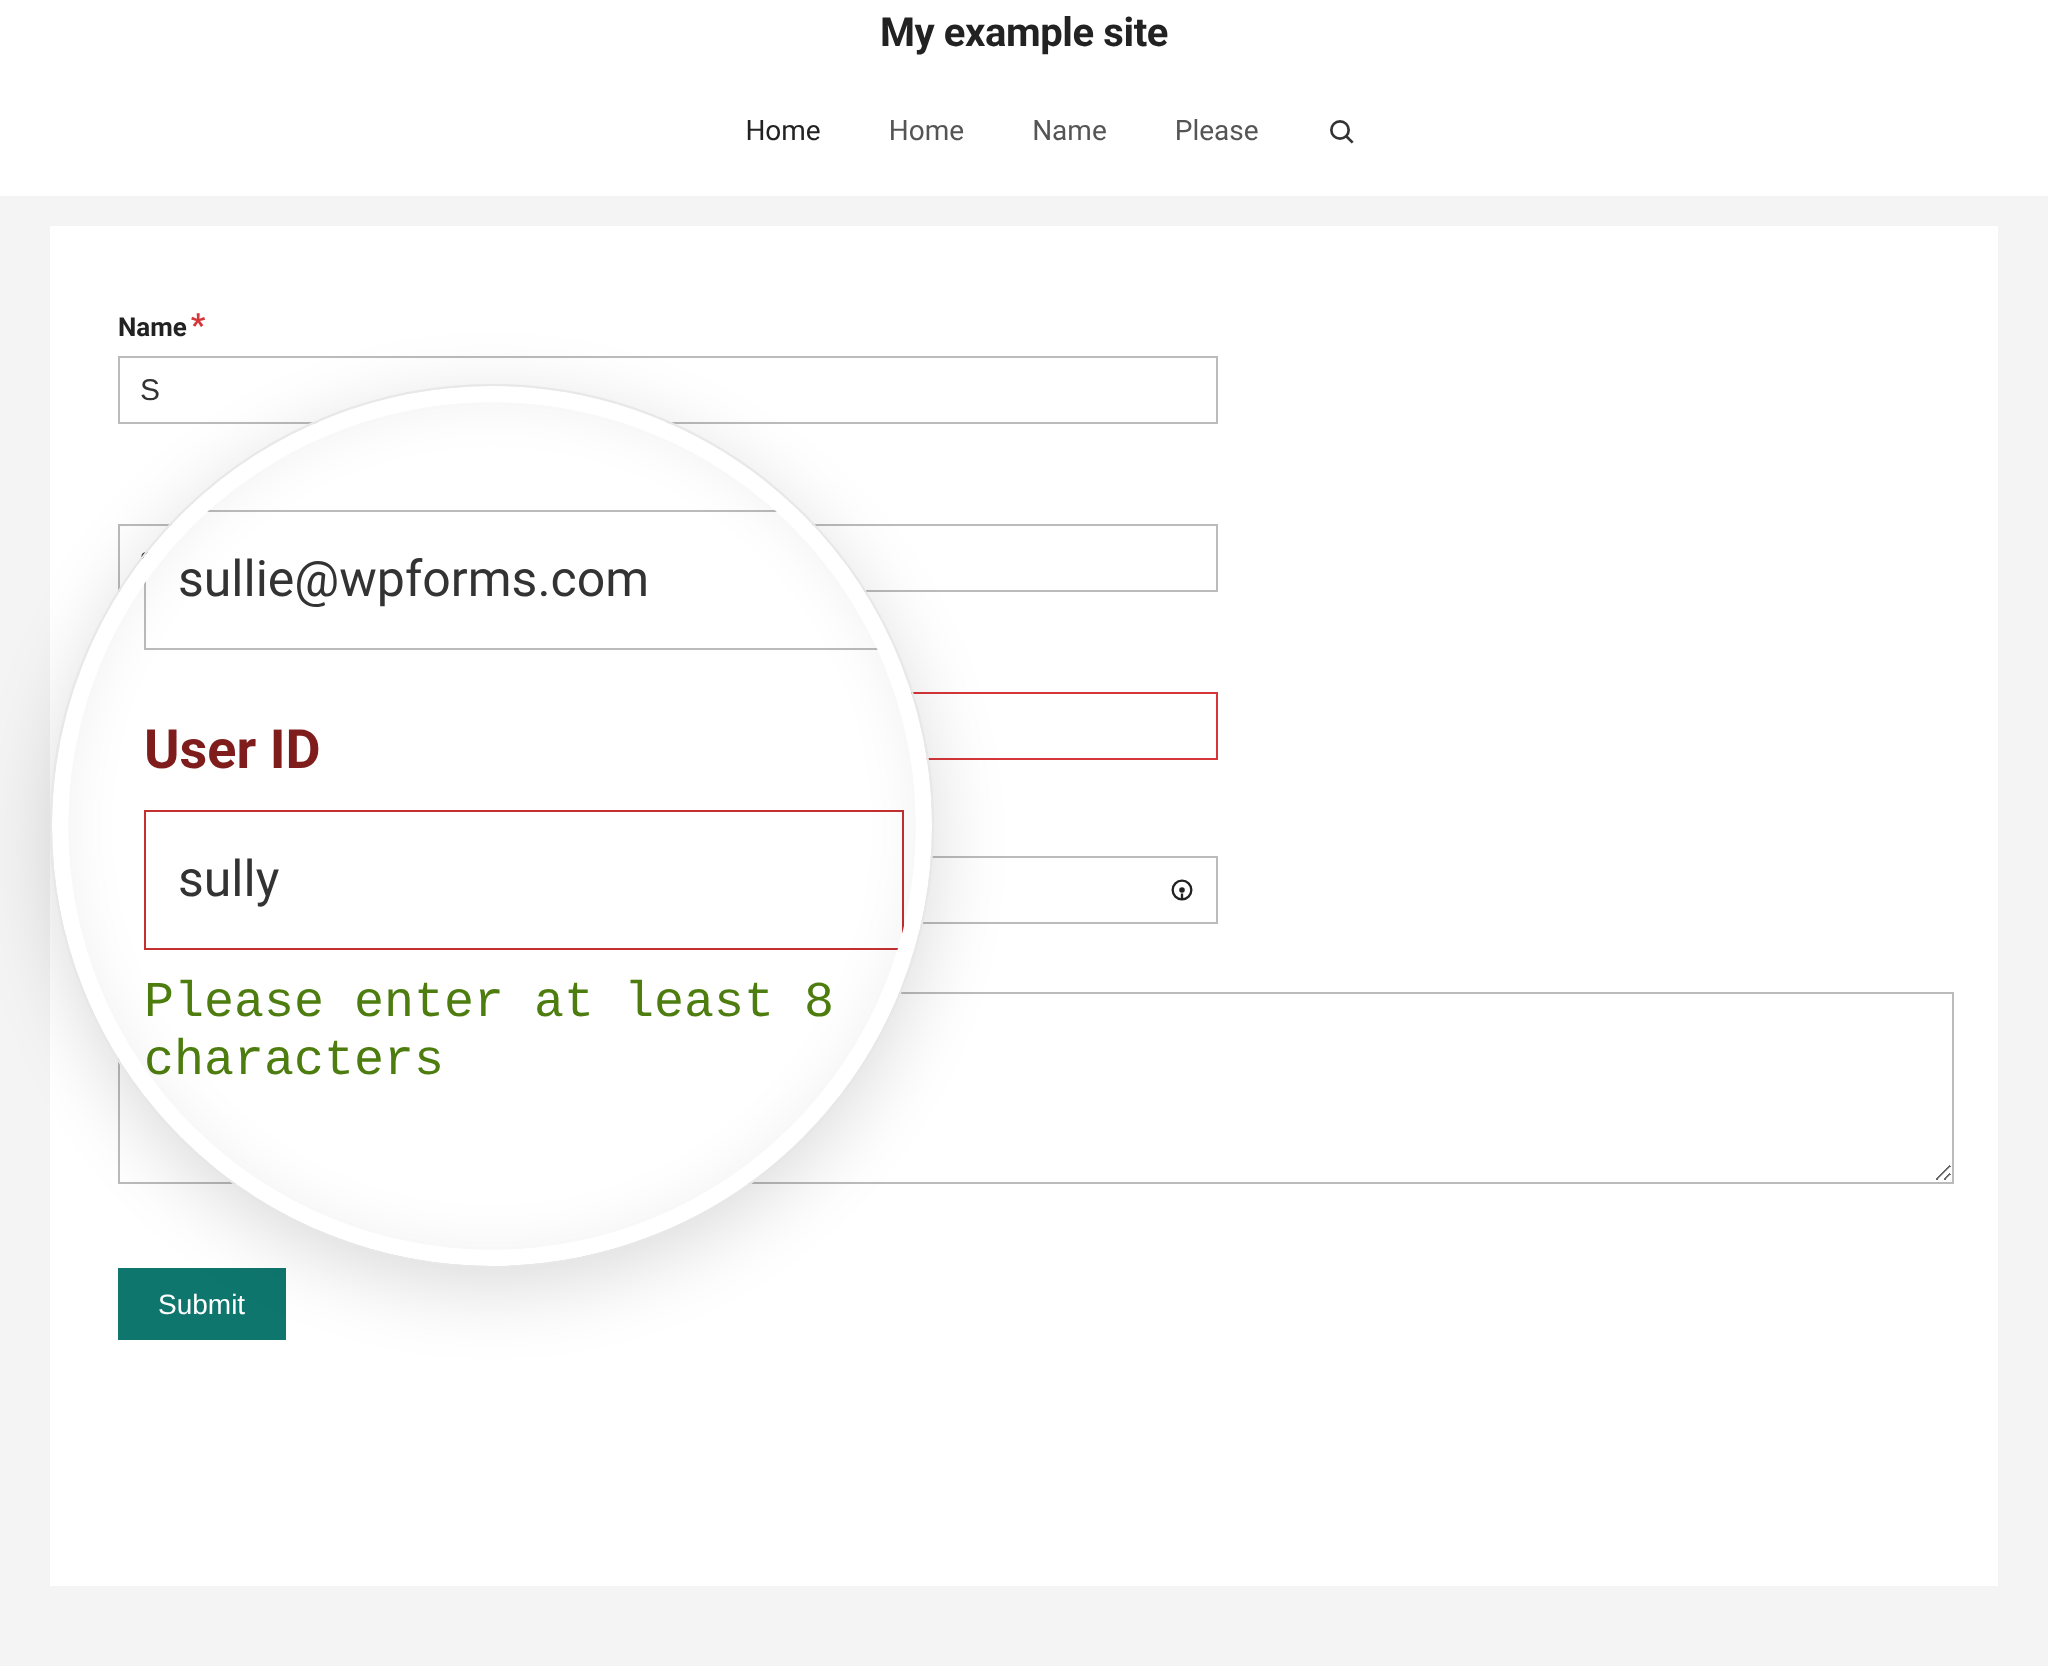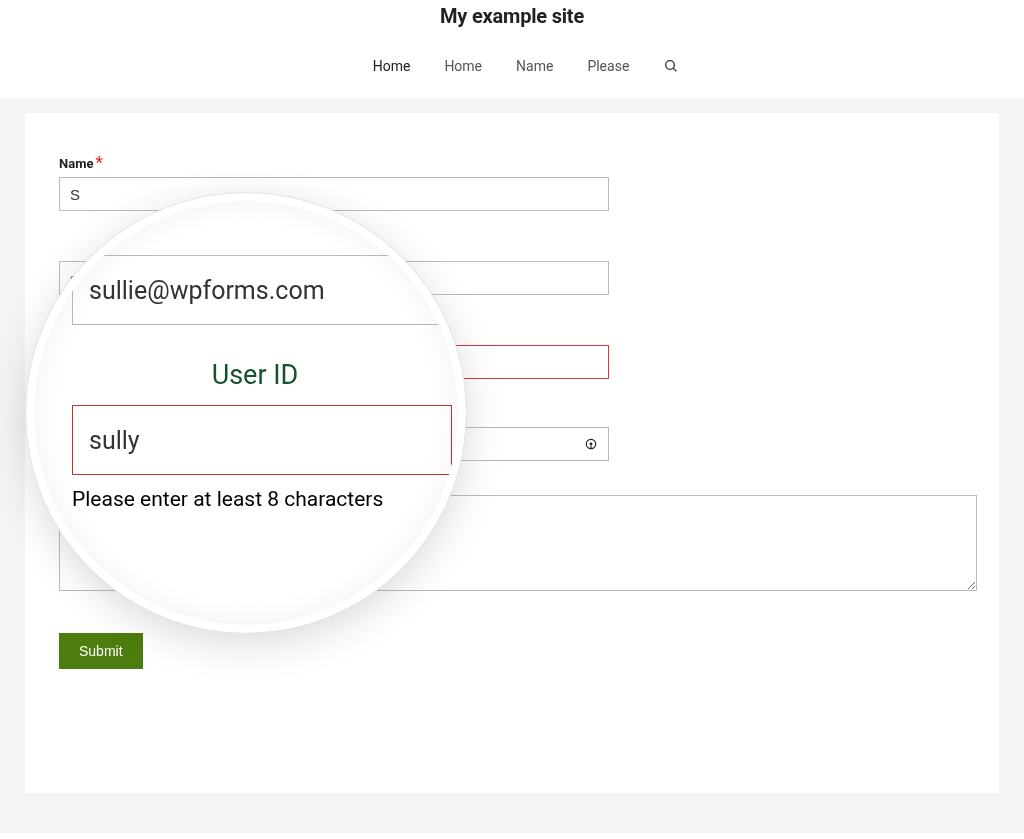--- a/index.html
+++ b/index.html
@@ -103,21 +103,21 @@
       resize: both;
       display: block;
     }
     .help-text {
       font-size: 12px;
       color: #444;
       margin-top: 6px;
       font-weight: 600;
     }
     .submit-btn {
-      background: #4d7c0f;
+      background: #0f766e;
       color: #fff;
       border: none;
       padding: 10px 20px;
       font-size: 14px;
       cursor: pointer;
       margin-top: 22px;
     }
 
     
     .lens {
@@ -155,30 +155,30 @@
       font-size: 25px;
       color: #333;
       display: flex;
       align-items: center;
       margin-top: -2px;
       background:#fff;
     }
     .lens-input.error { border: 1.6px solid #c43030; }
     .lens-label {
       font-size: 27px;
-      font-weight: 400;
-      color: #14532d;
+      font-weight: 700;
+      color: #7f1d1d;
       margin-top: 34px;
       margin-bottom: 16px;
-      text-align: center;
     }
     .lens-error {
-      font-size: 21px;
-      color: #000000;
+      font-size: 25px;
+      color: #4d7c0f;
       margin-top: 12px;
+      font-family: Liberation Mono, monospace;
     }
     .lens-label.password { margin-top: 48px; font-size: 30px; }
     .email-top { margin-top: 26px; }
   </style>
 </head>
 <body>
 
 <div class="header">
   <div class="site-title">My example site</div>
   <nav class="nav">

